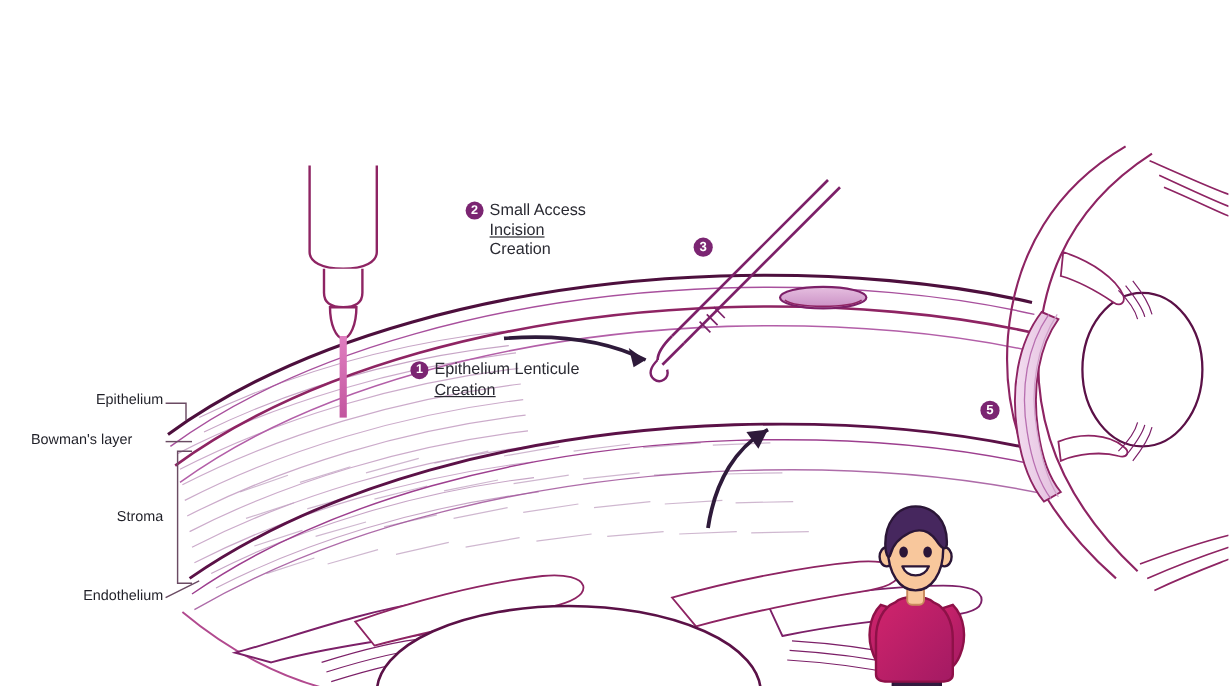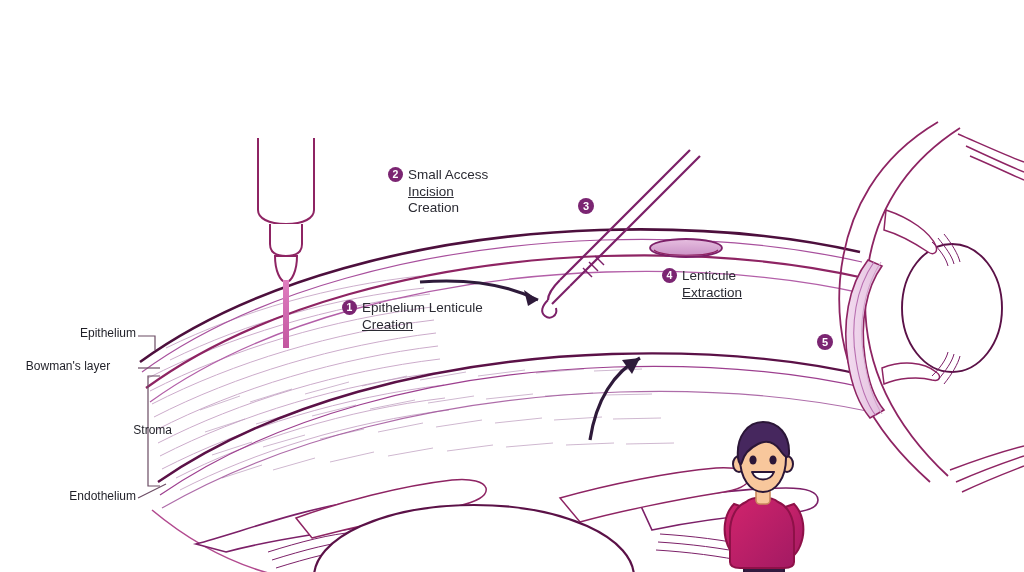--- a/index.html
+++ b/index.html
@@ -328,27 +328,23 @@
     </div>
 
     <div class="callout" style="left:388px;top:56px;"></div>
 
     <div class="callout" style="left: 388px; top: 57px;">
       <span class="badge">2</span><span>Small Access</span>
       <span class="line2">Incision</span>
       <span class="line3">Creation</span>
     </div>
 
-    <div class="callout" style="left:662px;top:158px;">
-      <span class="badge">4</span><span>Lenticule</span>
-      <span class="line2">Extraction</span>
-    </div>
 
     <div class="badge-solo" style="left:578px;top:88px;">3</div>
     <div class="badge-solo" style="left:817px;top:224px;">5</div>
 
     <div class="layer-label" style="left:0px;top:216px;width:136px;">Epithelium</div>
     <div class="layer-label" style="left:0px;top:249px;width:136px;text-align:center;">Bowman's layer</div>
-    <div class="layer-label" style="left:0px;top:313px;width:136px;margin-left:36px;">Stroma</div>
+    <div class="layer-label" style="left:0px;top:313px;width:136px;">Stroma</div>
     <div class="layer-label" style="left:0px;top:379px;width:136px;">Endothelium</div>
 
   </div>
 </div>
 
 </body></html>

